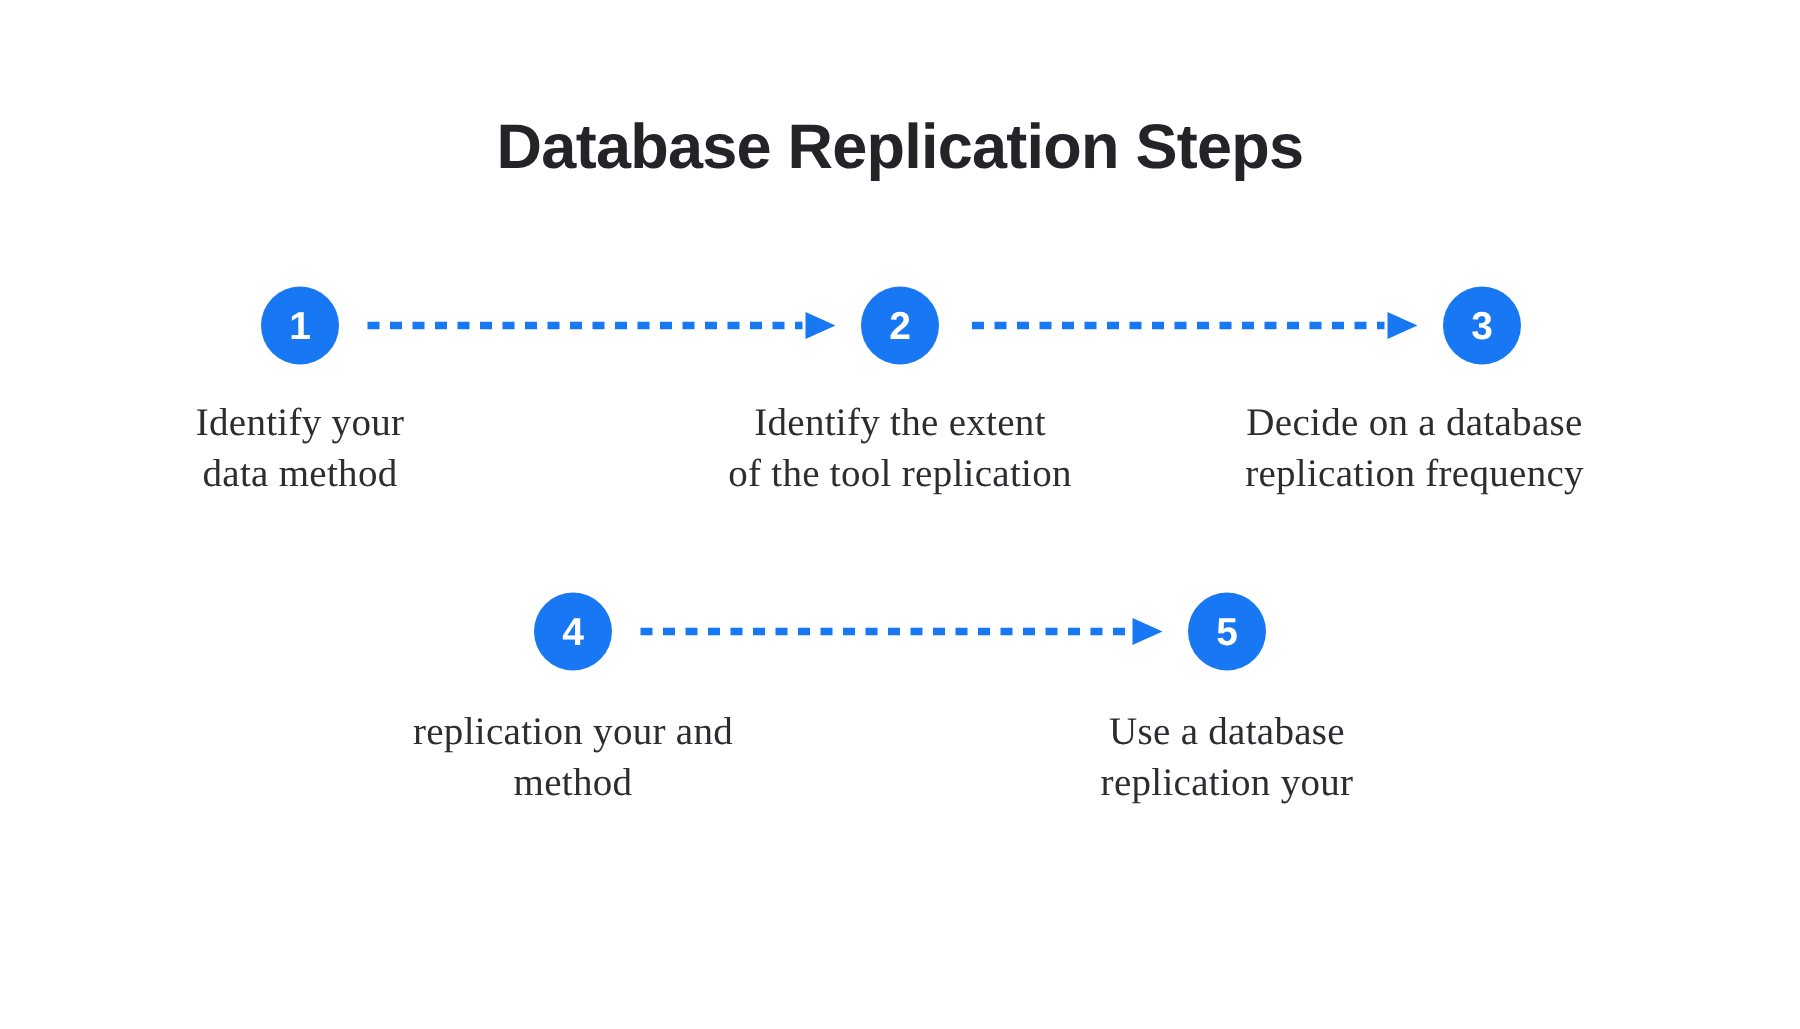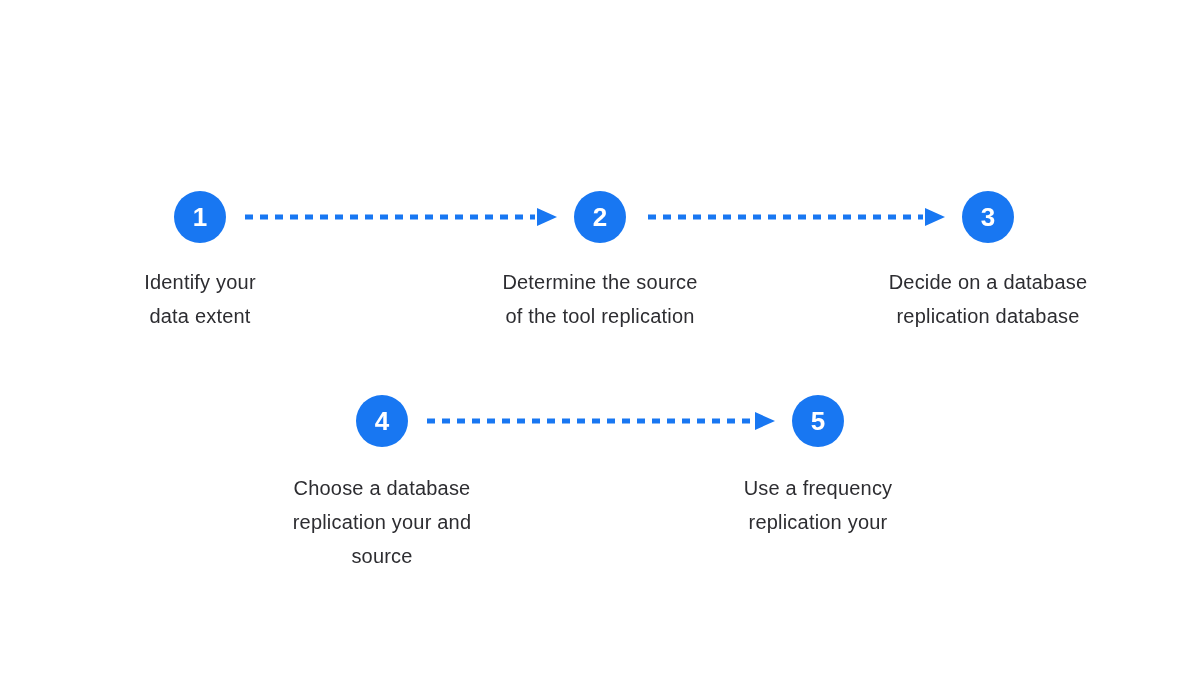--- a/index.html
+++ b/index.html
@@ -14,82 +14,82 @@
     letter-spacing:-0.5px; color:var(--title,#232328); margin:0;
   }
   .step-circle {
     position:absolute; width:52px; height:52px; border-radius:50%;
     background:var(--accent,#1877F2); color:var(--num,#ffffff);
     display:flex; align-items:center; justify-content:center;
     font-size:26px; font-weight:600;
   }
   .step-label {
     position:absolute; width:340px; text-align:center;
-    font-size:20px; line-height:34px; font-weight:400;
-    color:var(--text,#2D2D31); letter-spacing:0.2px;
+    font-size:26px; line-height:34px; font-weight:400;
+    color:var(--text,#2D2D31); letter-spacing:0.2px;font-family:Liberation Serif, serif;
   }
   .arrow { position:absolute; height:20px; display:block; }
   .arrow line { stroke:var(--accent,#1877F2); stroke-width:5; }
   .arrow polygon { fill:var(--accent,#1877F2); }
 </style>
 </head>
 <body>
 
 <div class="canvas">
 
+  <h1 class="title">Database Replication Steps</h1>
 
   <div class="step-circle" style="left:174px; top:191px;">
     <span>1</span>
   </div>
   <div class="step-label" style="left:30px; top:265px;">
     <div>Identify your</div>
-    <div>data extent</div>
+    <div>data method</div>
   </div>
 
   <svg class="arrow" style="left:243px; top:207px;" width="314" height="20" viewBox="0 0 314 20">
     <line x1="2" y1="10" x2="292" y2="10" stroke-dasharray="8 7"></line>
     <polygon points="294,1 314,10 294,19"></polygon>
   </svg>
 
   <div class="step-circle" style="left:574px; top:191px;">
     <span>2</span>
   </div>
   <div class="step-label" style="left:430px; top:265px;">
-    <div>Determine the source</div>
+    <div>Identify the extent</div>
     <div>of the tool replication</div>
   </div>
 
   <svg class="arrow" style="left:646px; top:207px;" width="299" height="20" viewBox="0 0 299 20">
     <line x1="2" y1="10" x2="277" y2="10" stroke-dasharray="8 7"></line>
     <polygon points="279,1 299,10 279,19"></polygon>
   </svg>
 
   <div class="step-circle" style="left:962px; top:191px;">
     <span>3</span>
   </div>
-  <div class="step-label" style="left:818px; top:265px;text-align:center;">
+  <div class="step-label" style="left:773px; top:265px;text-align:center;">
     <div>Decide on a database</div>
-    <div>replication database</div>
+    <div>replication frequency</div>
   </div>
 
   <div class="step-circle" style="left:356px; top:395px;">
     <span>4</span>
   </div>
   <div class="step-label" style="left:212px; top:471px;">
-    <div>Choose a database</div>
     <div>replication your and</div>
-    <div>source</div>
+    <div>method</div>
   </div>
 
   <svg class="arrow" style="left:425px; top:411px;" width="350" height="20" viewBox="0 0 350 20">
     <line x1="2" y1="10" x2="328" y2="10" stroke-dasharray="8 7"></line>
     <polygon points="330,1 350,10 330,19"></polygon>
   </svg>
 
   <div class="step-circle" style="left:792px; top:395px;">
     <span>5</span>
   </div>
   <div class="step-label" style="left:648px; top:471px;">
-    <div>Use a frequency</div>
+    <div>Use a database</div>
     <div>replication your</div>
   </div>
 
 </div>
 
 </body></html>

